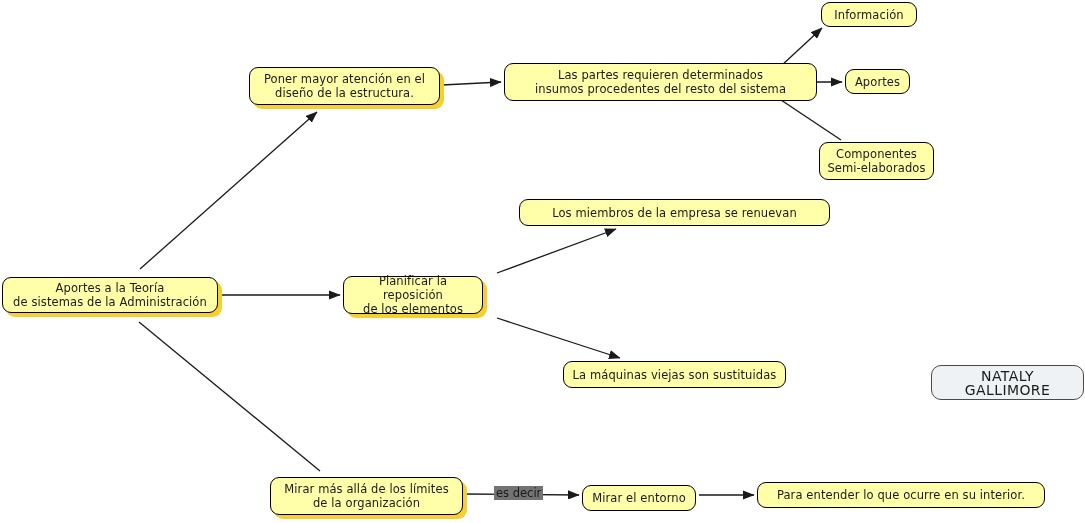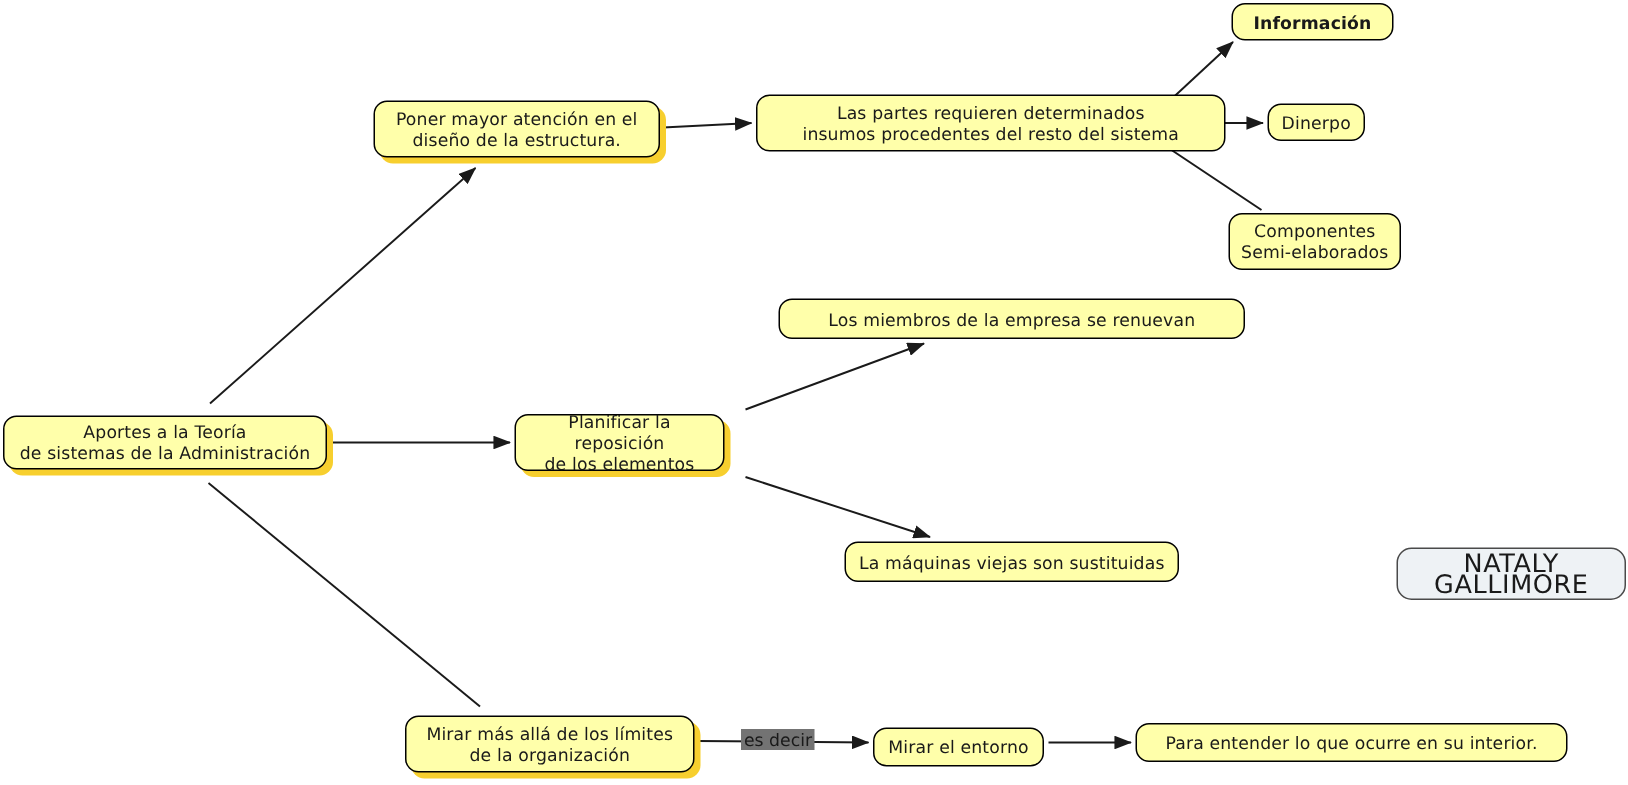--- a/index.html
+++ b/index.html
@@ -46,21 +46,21 @@
     white-space: pre-line;
     z-index: 3;
   }
   .node.shadowed {
     box-shadow: 4px 4px 0 0 #f7cf2e;
   }
   .node.plain {
     background: #eef2f5;
     border-color: #4a4a4a;
     border-radius: 10px;
-    font-size: 17px;
+    font-size: 14px;
     letter-spacing: 0.4px;
   }
   .edge-label {
     position: absolute;
     font-size: 11.5px;
     color: #1a1a1a;
     background: #737373;
     padding: 0 2px;
     z-index: 4;
     white-space: nowrap;
@@ -90,22 +90,22 @@
         <line x1="699" y1="495" x2="754" y2="495" stroke="#1a1a1a" stroke-width="1.3" marker-end="url(#arrowhead)"></line>
       </g>
   </svg>
   <div id="nodes-group">
       <div class="node shadowed" style="left: 2px; top: 277px; width: 216px; height: 36px;">Aportes a la Teoría
 de sistemas de la Administración</div>
       <div class="node shadowed" style="left: 249px; top: 67px; width: 191px; height: 38px;">Poner mayor atención en el
 diseño de la estructura.</div>
       <div class="node" style="left: 504px; top: 63px; width: 313px; height: 38px;">Las partes requieren determinados
 insumos procedentes del resto del sistema</div>
-      <div class="node" style="left: 821px; top: 2px; width: 108px; height: 25px; font-weight: bold;">Información</div>
-      <div class="node" style="left: 845px; top: 69px; width: 65px; height: 25px;">Dinerpo</div>
+      <div class="node" style="left: 821px; top: 2px; width: 96px; height: 25px;">Información</div>
+      <div class="node" style="left: 845px; top: 69px; width: 65px; height: 25px;">Aportes</div>
       <div class="node" style="left: 819px; top: 142px; width: 115px; height: 38px;">Componentes
 Semi-elaborados</div>
       <div class="node shadowed" style="left: 343px; top: 276px; width: 140px; height: 38px;">Planificar la reposición
 de los elementos</div>
       <div class="node" style="left: 519px; top: 199px; width: 311px; height: 27px;">Los miembros de la empresa se renuevan</div>
       <div class="node" style="left: 563px; top: 361px; width: 223px; height: 27px;">La máquinas viejas son sustituidas</div>
       <div class="node shadowed" style="left: 270px; top: 477px; width: 193px; height: 38px;">Mirar más allá de los límites
 de la organización</div>
       <div class="node" style="left: 582px; top: 485px; width: 114px; height: 26px;">Mirar el entorno</div>
       <div class="node" style="left: 757px; top: 482px; width: 288px; height: 26px;">Para entender lo que ocurre en su interior.</div>

